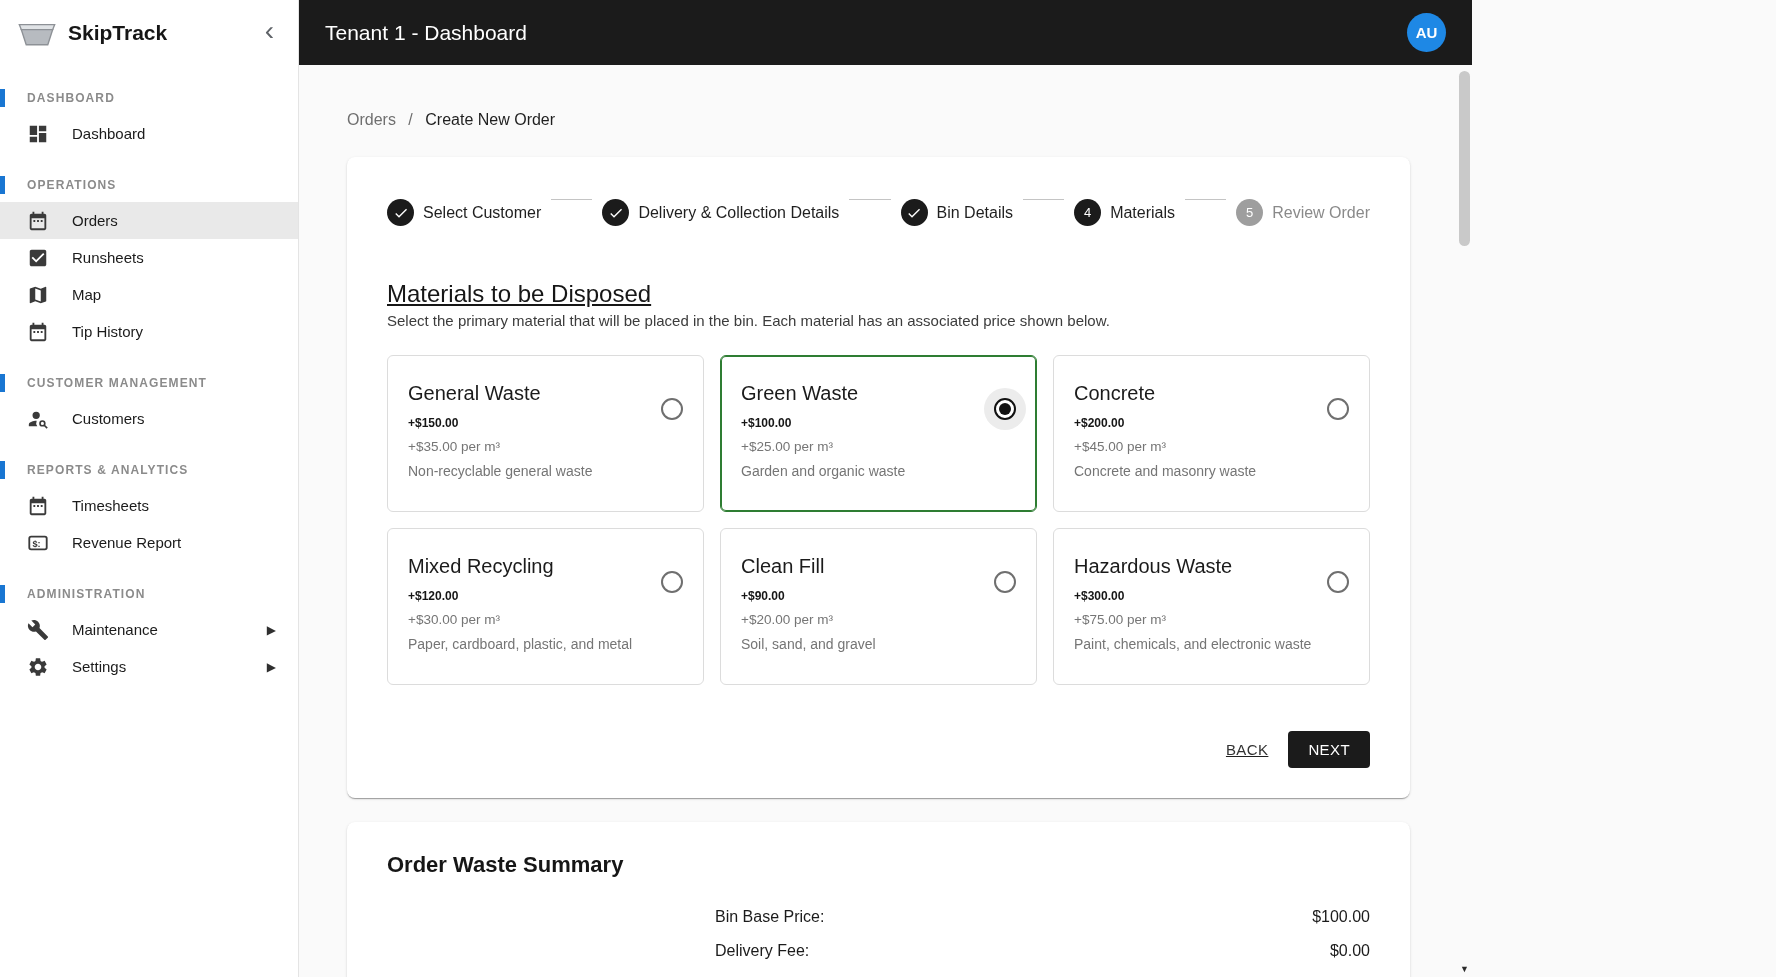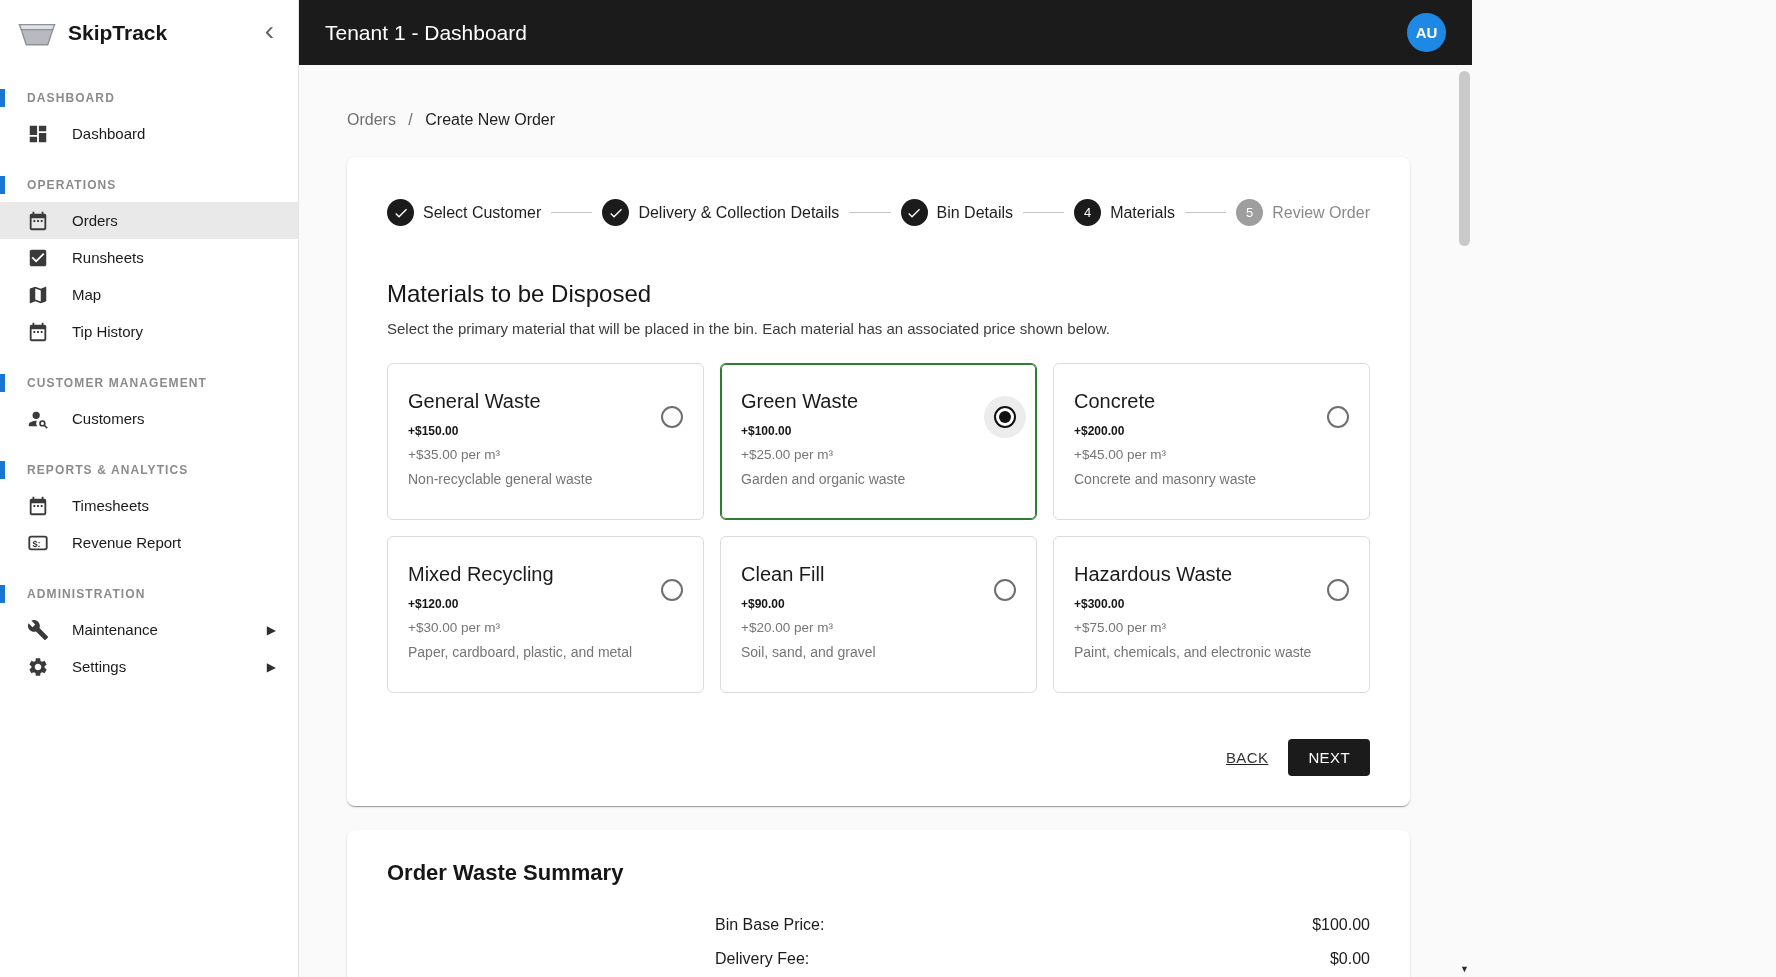--- a/index.html
+++ b/index.html
@@ -30,30 +30,30 @@
   .content { flex:1; overflow:hidden; padding:46px 62px 0 48px; }
   .breadcrumb { font-size:16px; margin-bottom:28px; }
   .crumb-link { color:#6f6f6f; cursor:pointer; }
   .crumb-sep { color:#6f6f6f; margin:0 8px; }
   .crumb-current { color:#1f1f1f; }
 
   .card { background:#ffffff; border-radius:8px; box-shadow:0 2px 1px -1px rgba(0,0,0,.2), 0 1px 1px 0 rgba(0,0,0,.14), 0 1px 3px 0 rgba(0,0,0,.12); }
   .wizard-card { padding:42px 40px 30px; margin-bottom:24px; }
 
   
-  .stepper { display:flex; align-items:center; margin-bottom:54px; }
+  .stepper { display:flex; margin-bottom:54px; }
   .step { display:flex; align-items:center; flex-shrink:0; }
   .step-circle { width:27px; height:27px; border-radius:50%; background:#1b1b1b; color:#fff; display:flex; align-items:center; justify-content:center; font-size:13px; flex-shrink:0; }
   .step-circle svg { width:16px; height:16px; fill:#fff; }
   .step.pending .step-circle { background:#9e9e9e; }
   .step-label { margin-left:9px; font-size:16px; color:#1f1f1f; }
   .step.pending .step-label { color:#8a8a8a; }
   .step-connector { flex:1; height:1px; background:#c4c4c4; margin:0 10px; min-width:24px; }
 
-  .materials-heading { font-size:24px; font-weight:400; margin-bottom:12px; color:#161616; }
+  .materials-heading { font-size:24px; font-weight:400; margin-bottom:4px; color:#161616;text-decoration:underline; }
   .materials-subheading { font-size:15px; color:#3c3c3c; margin-bottom:26px; }
 
   .materials-grid { display:grid; grid-template-columns:repeat(3,1fr); gap:16px; margin-bottom:46px; }
   .material-card { position:relative; border:1px solid #dcdcdc; border-radius:6px; padding:26px 20px 32px; min-height:147px; background:#fff; cursor:pointer; }
   .material-card.selected { border-color:#2e7d32; box-shadow:inset 0 0 0 1px #2e7d32; }
   .material-title { font-size:20px; font-weight:400; margin-bottom:11px; color:#1b1b1b; }
   .material-price { font-size:12px; font-weight:bold; margin-bottom:9px; color:#161616; }
   .material-rate { font-size:13.5px; color:#757575; margin-bottom:9px; }
   .material-desc { font-size:14px; color:#757575; }
   .radio { position:absolute; top:42px; right:20px; width:22px; height:22px; border:2px solid #6f6f6f; border-radius:50%; }

